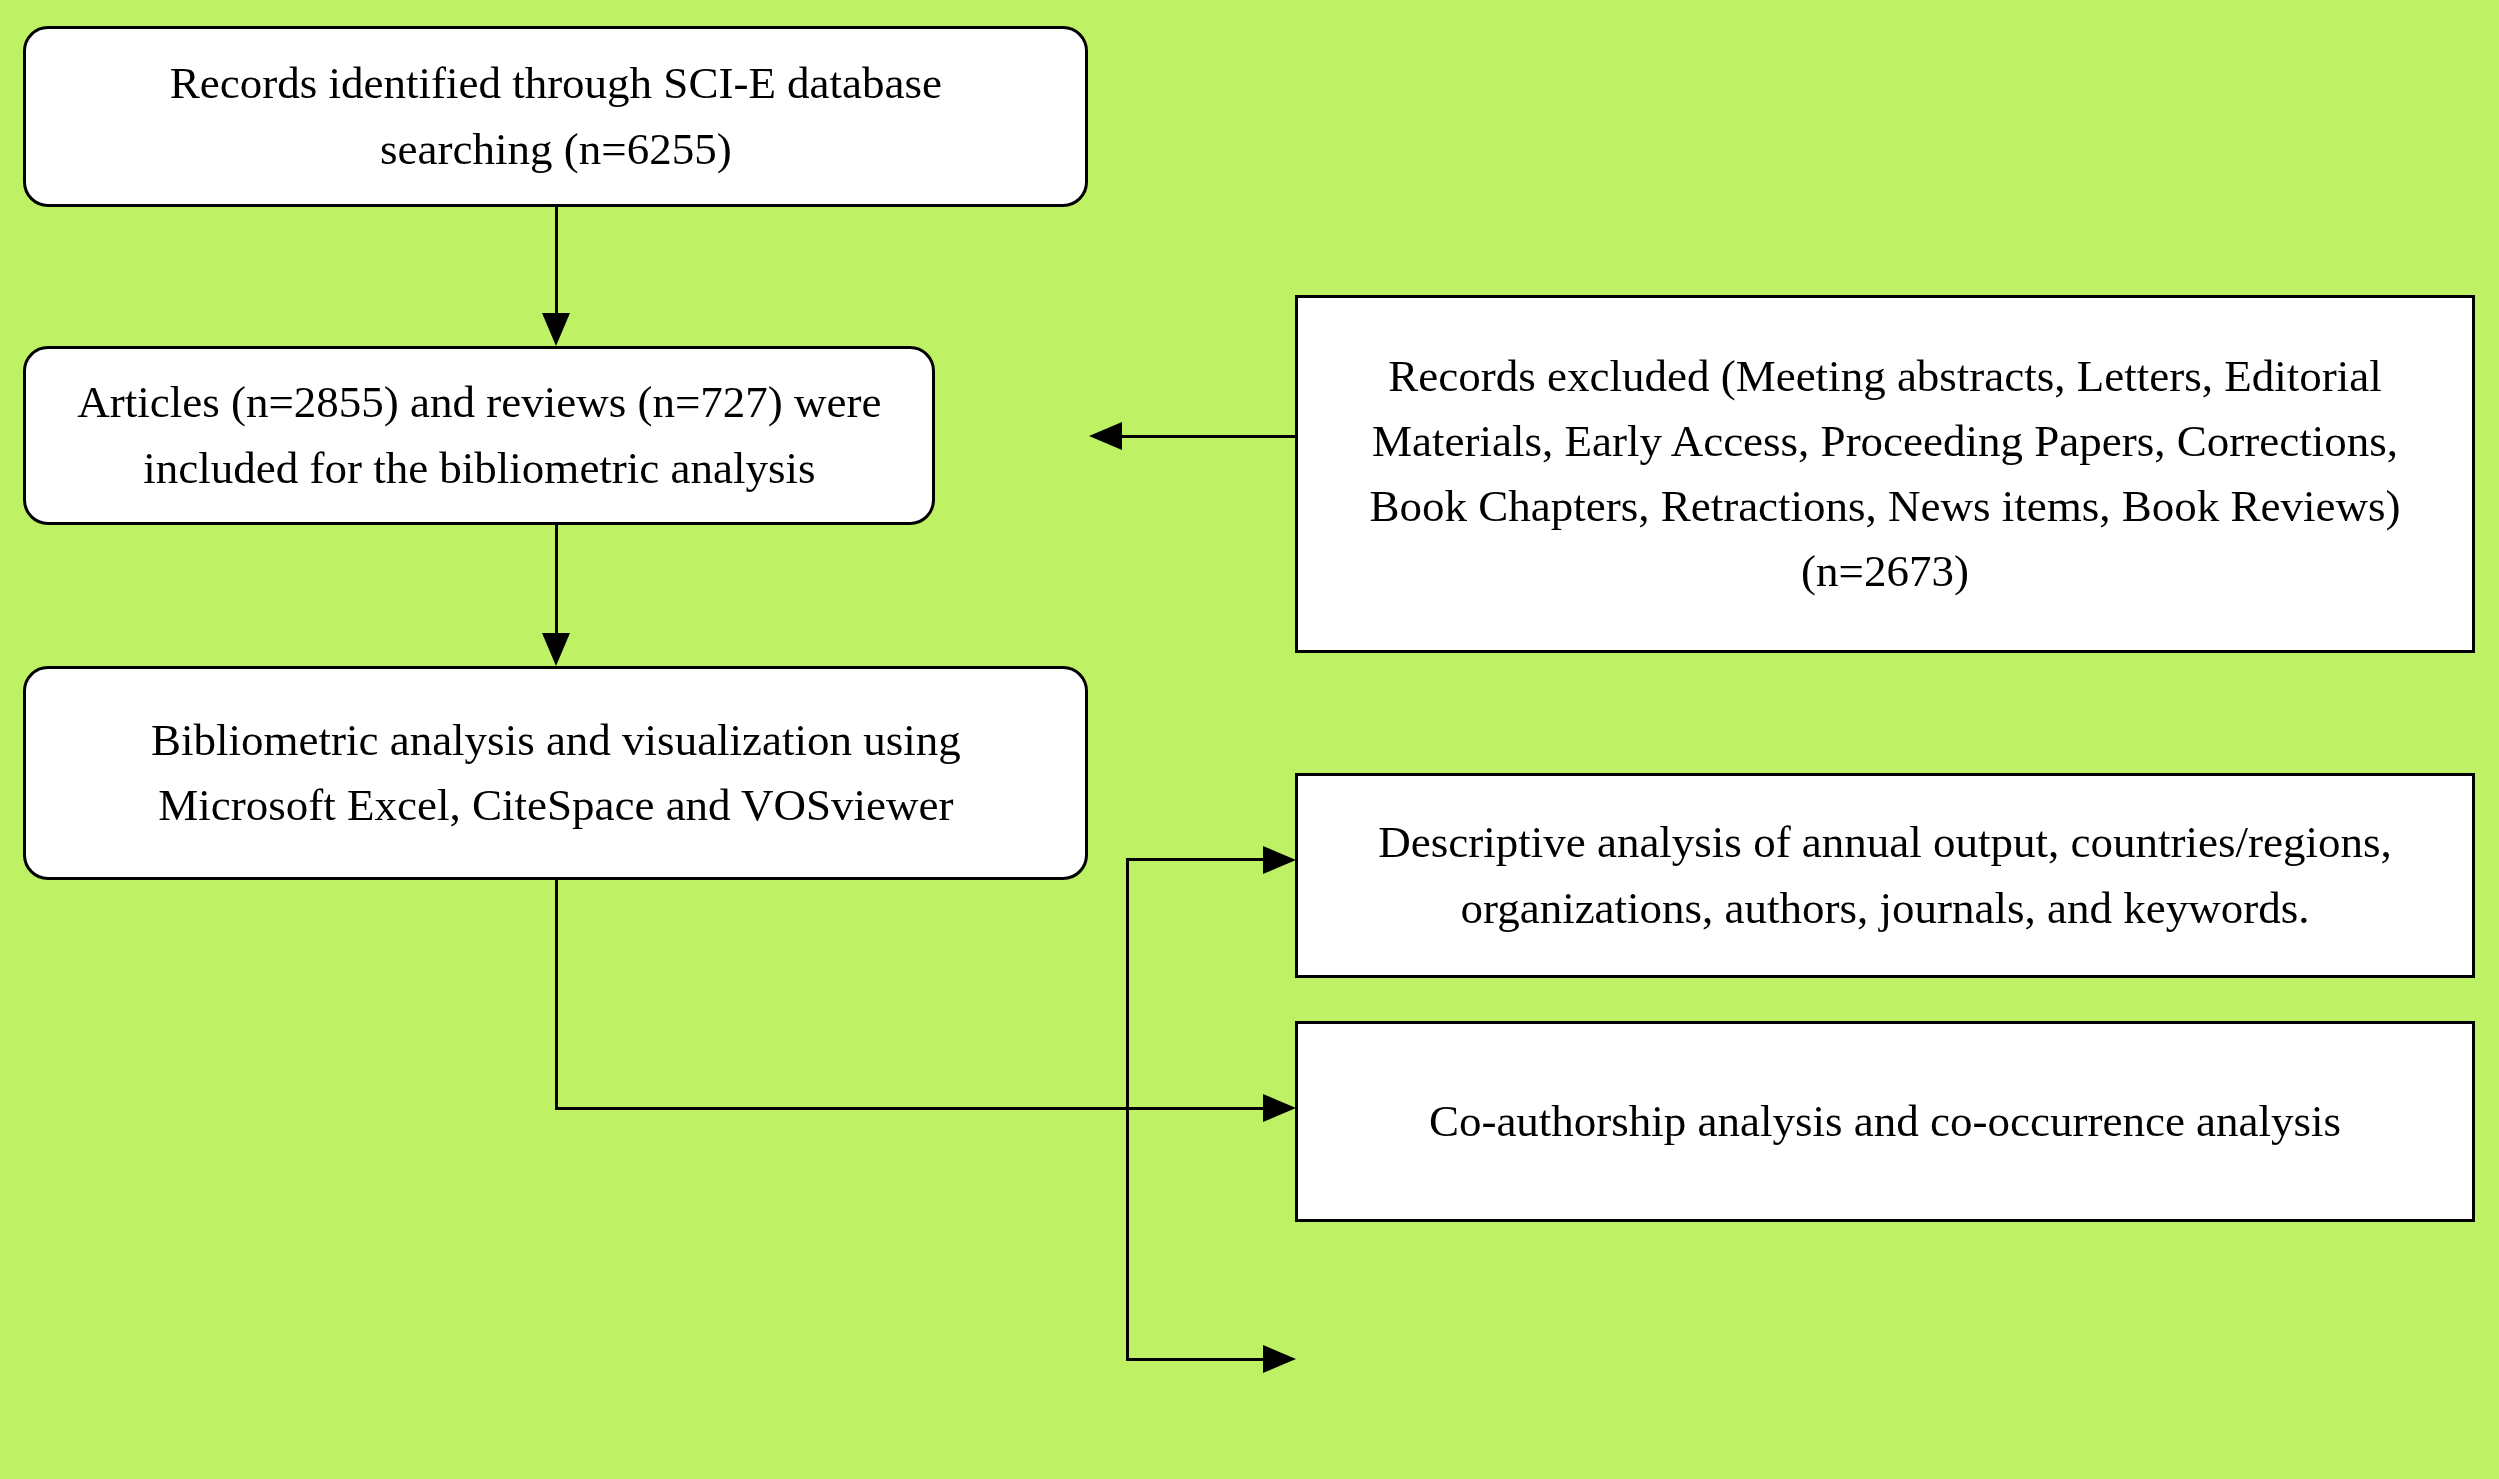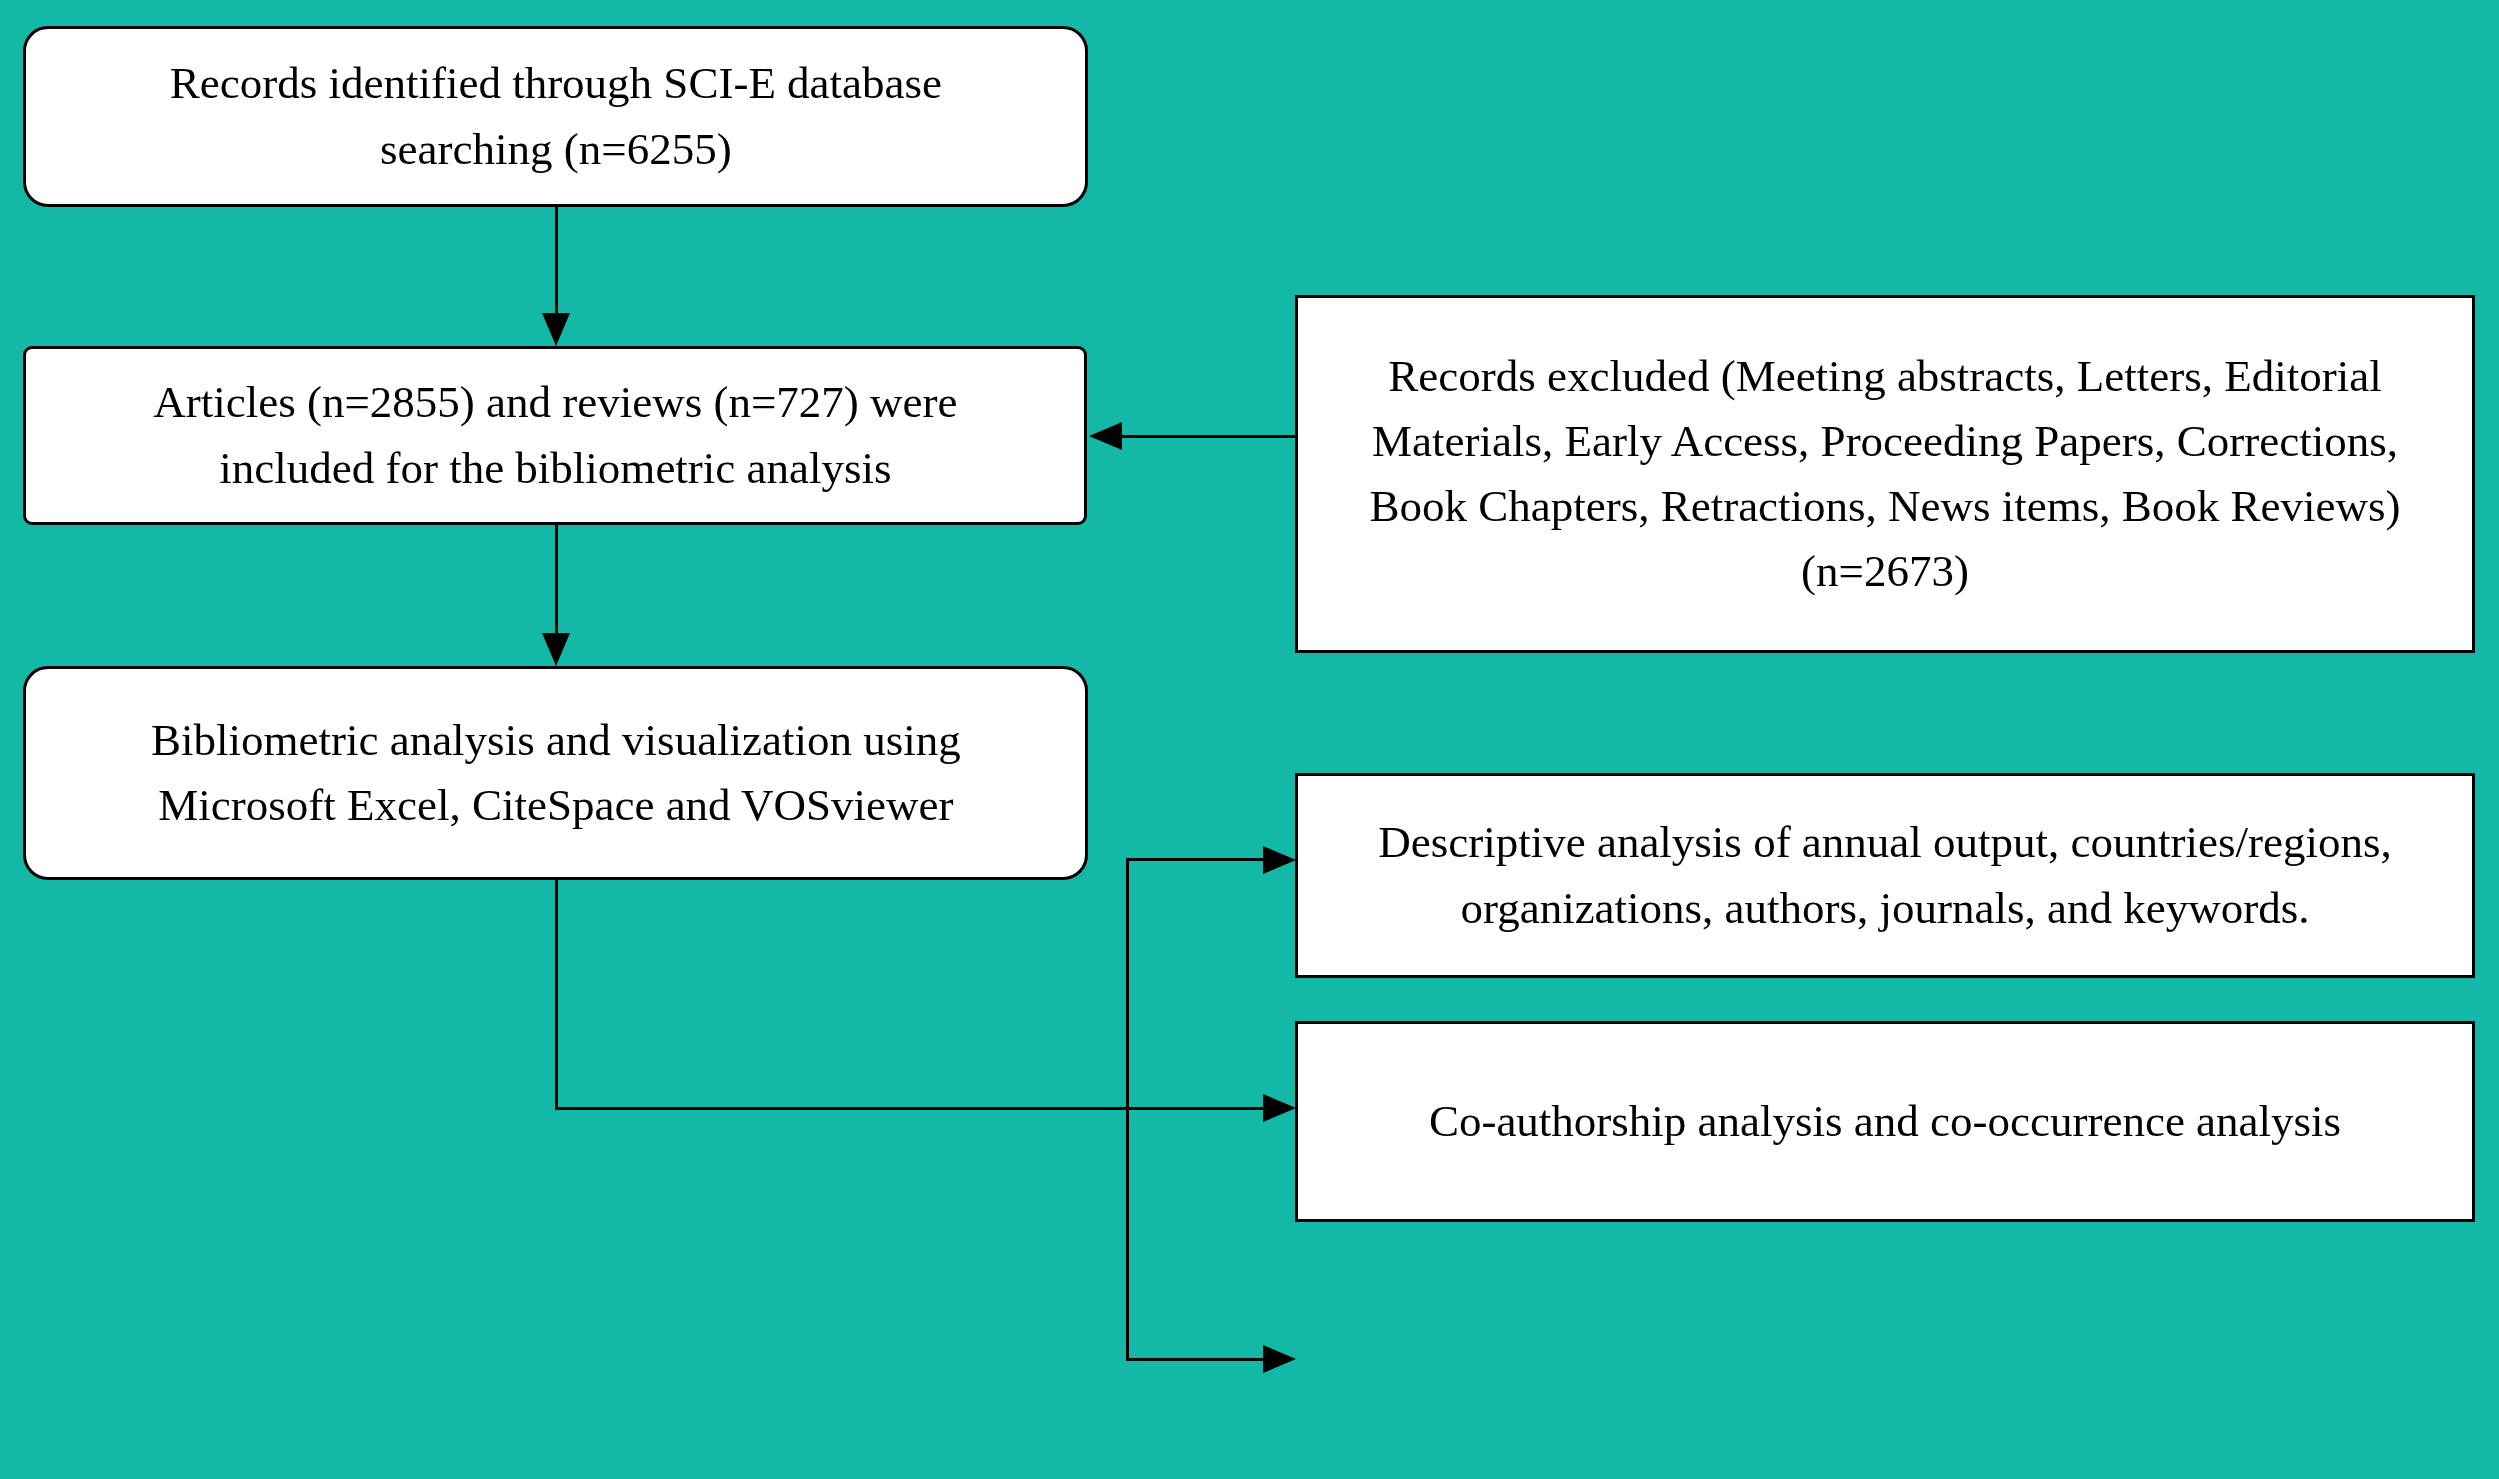--- a/index.html
+++ b/index.html
@@ -4,21 +4,21 @@
 <style>
   html, body {
     margin: 0;
     padding: 0;
     background: #ffffff;
   }
   #canvas {
     position: relative;
     width: 2500px;
     height: 1480px;
-    background: #14b8a6;
+    background: #bef264;
     font-family: "Liberation Serif", "DejaVu Serif", serif;
     color: #000000;
   }
   .box {
     position: absolute;
     box-sizing: border-box;
     border: 3.1px solid #000000;
     background: #ffffff;
     display: flex;
     align-items: center;
@@ -52,21 +52,21 @@
     border-right: 33px solid #000000;
   }
   .ah-right {
     border-top: 14px solid transparent;
     border-bottom: 14px solid transparent;
     border-left: 33px solid #000000;
   }
 
   
   #box-identified  { left: 23.4px;  top: 26px;   width: 1065px; height: 181px; }
-  #box-included    { left: 23.4px;  top: 346px;  width: 1064px; height: 179px; border-radius: 9px; }
+  #box-included    { left: 23.4px;  top: 346px;  width: 912px; height: 179px; }
   #box-analysis    { left: 23.4px;  top: 666px;  width: 1065px; height: 214px; }
 
   
   #box-excluded     { left: 1295px; top: 295px;  width: 1180px; height: 358px; }
   #box-descriptive  { left: 1295px; top: 773px;  width: 1180px; height: 205px; }
   #box-coauthorship { left: 1295px; top: 1021px; width: 1180px; height: 201px; }
   #box-cocitation   { left: 1295px; top: 1268px; width: 1180px; height: 179px; }
 
   
   #conn-identified-included       { left: 555px;  top: 207px;  width: 3.1px;   height: 109px; }

